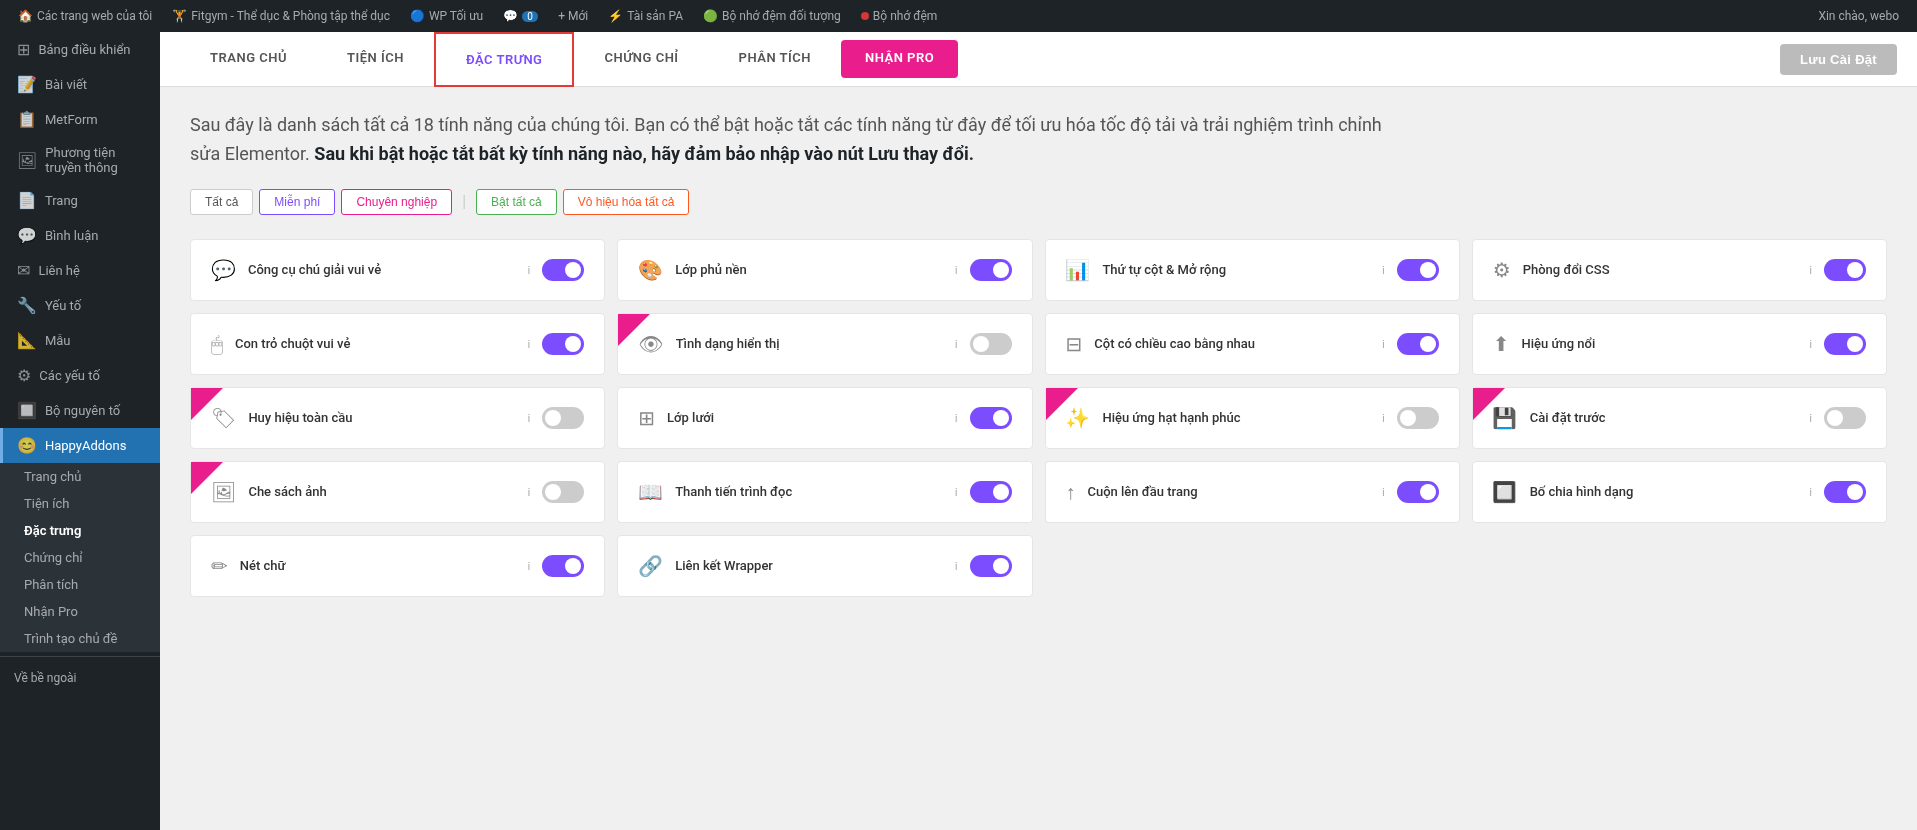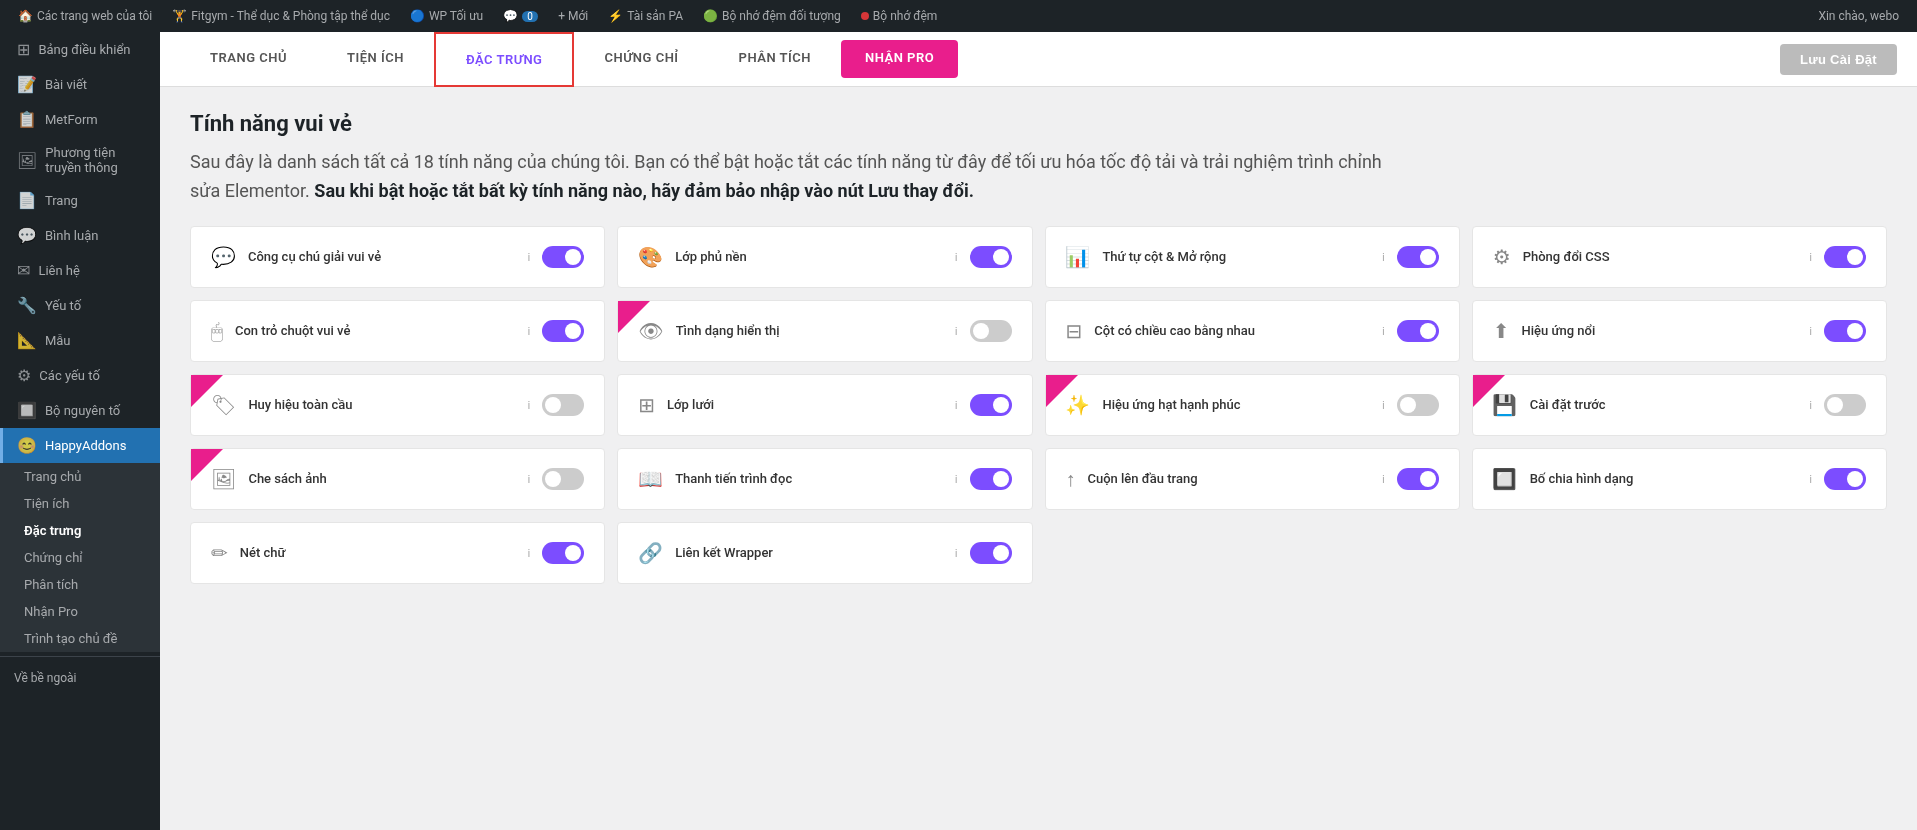--- a/index.html
+++ b/index.html
@@ -343,26 +343,33 @@
       <div class="tab-item active">ĐẶC TRƯNG</div>
       <div class="tab-item">CHỨNG CHỈ</div>
       <div class="tab-item">PHÂN TÍCH</div>
       <div class="tab-item pink-btn">NHẬN PRO</div>
       <div class="tabs-right-btn">
         <button class="save-btn">Lưu Cài Đặt</button>
       </div>
     </div>
 
     <div class="page-body">
-      <h1 class="page-title">Tính năng vui vẻ</h1>
       <p class="page-desc">
         <span>Sau đây là danh sách tất cả 18 tính năng của chúng tôi. Bạn có thể bật hoặc tắt các tính năng từ đây để tối ưu hóa tốc độ tải và trải nghiệm trình chỉnh sửa Elementor.</span>
         <strong>Sau khi bật hoặc tắt bất kỳ tính năng nào, hãy đảm bảo nhập vào nút Lưu thay đổi.</strong>
       </p>
 
+      <div class="filter-row">
+        <button class="filter-btn">Tất cả</button>
+        <button class="filter-btn active">Miễn phí</button>
+        <button class="filter-btn pro-outline">Chuyên nghiệp</button>
+        <span class="filter-separator">|</span>
+        <button class="filter-btn enable">Bật tất cả</button>
+        <button class="filter-btn disable">Vô hiệu hóa tất cả</button>
+      </div>
 
       <div class="feature-grid" id="feature-grid">
           <div class="feature-card">
 
     <span class="feature-icon">💬</span>
     <span class="feature-name">Công cụ chú giải vui vẻ</span>
     <span class="feature-info">ℹ</span>
     <label class="toggle on">
       <input type="checkbox" checked="" style="">
       <span class="toggle-slider"></span>

